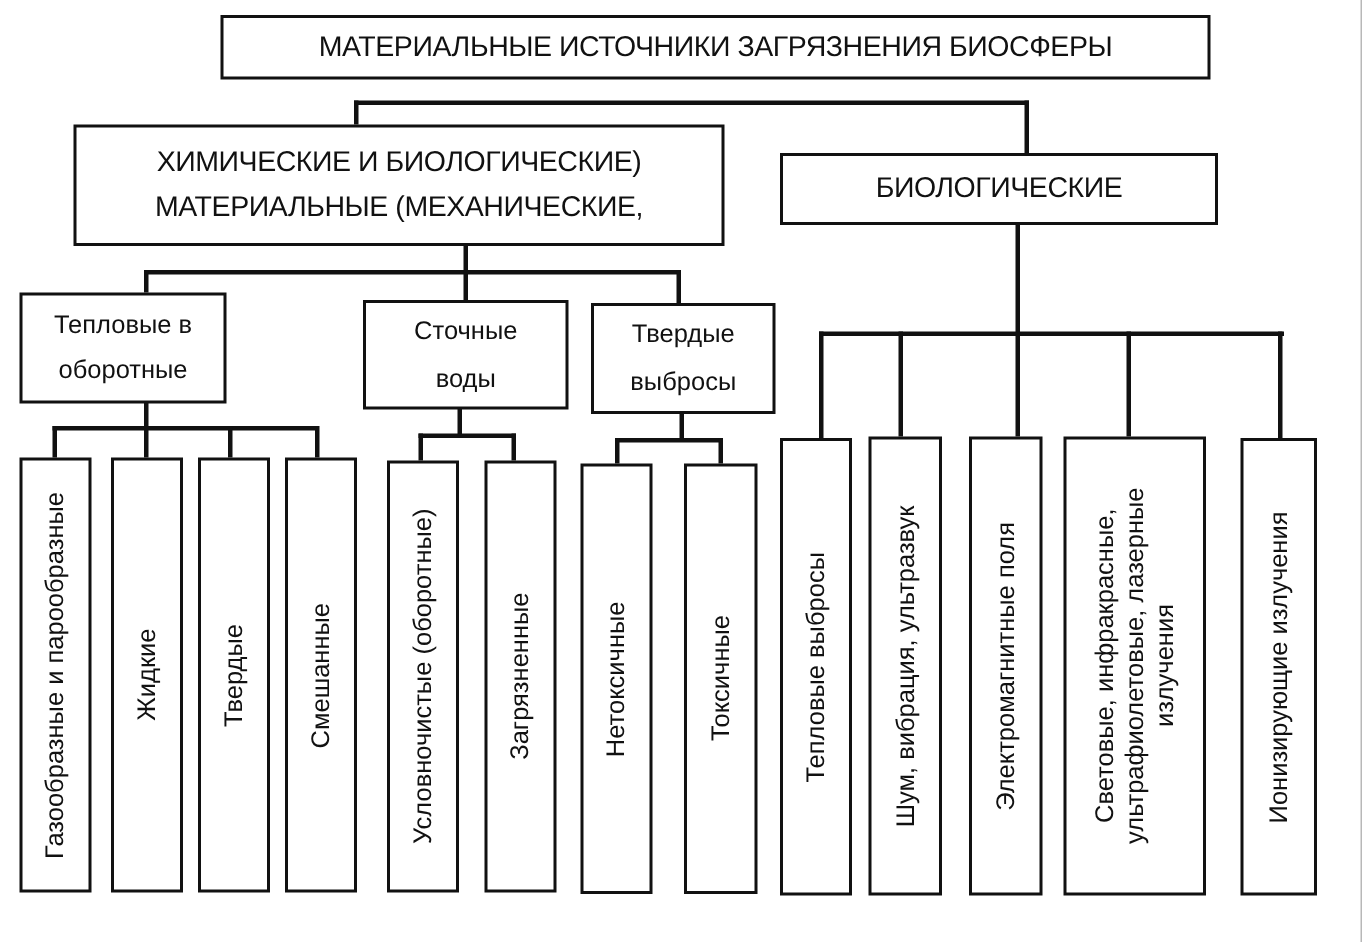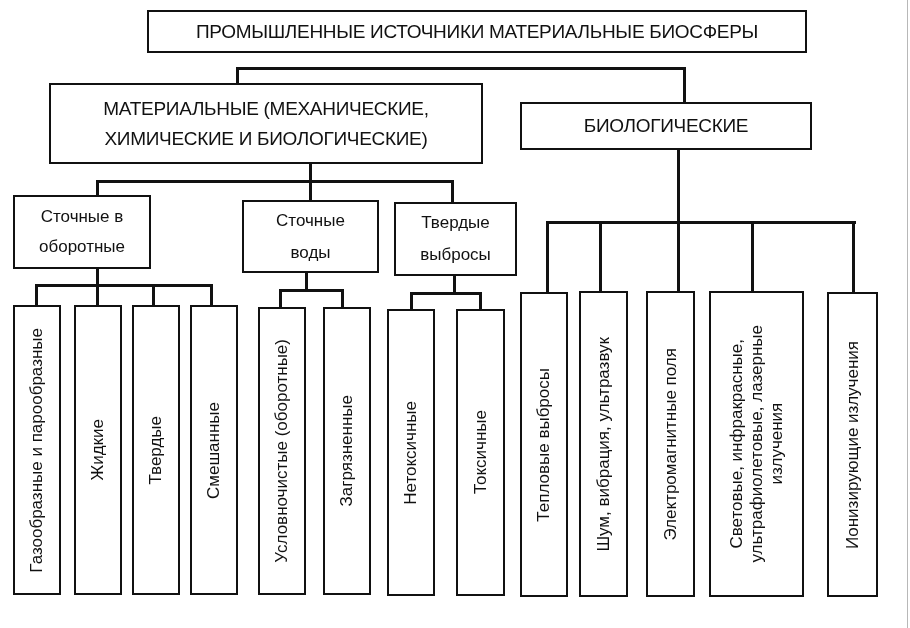--- a/index.html
+++ b/index.html
@@ -13,43 +13,43 @@
   .v { width: 3px; }
   .vtext { writing-mode: vertical-rl; transform: rotate(180deg); white-space: pre-line;
            font-size: 17px; line-height: 20px; }
   .lvl2 { font-size: 17px; line-height: 34px; }
   .edge { position: absolute; left: 907px; top: 0; width: 1px; height: 628px; background: #b8b8b8; }
 </style>
 </head>
 <body>
 
 <div class="box caps" style="left:147px; top:10px; width:660px; height:43px; font-size:19px;">
-  <span>ПРОМЫШЛЕННЫЕ ИСТОЧНИКИ МАТЕРИАЛЬНЫЕ БИОСФЕРЫ</span>
+  <span>МАТЕРИАЛЬНЫЕ ИСТОЧНИКИ ЗАГРЯЗНЕНИЯ БИОСФЕРЫ</span>
 </div>
 
 <div class="line v" style="left:236px; top:67px; height:17px;"></div>
 <div class="line h" style="left:236px; top:67px; width:450px;"></div>
 <div class="line v" style="left:683px; top:67px; height:36px;"></div>
 
 <div class="box caps" style="left:49px; top:83px; width:434px; height:81px; font-size:19px; line-height:30px; flex-direction:column;">
+  <span>ХИМИЧЕСКИЕ И БИОЛОГИЧЕСКИЕ)</span>
   <span>МАТЕРИАЛЬНЫЕ (МЕХАНИЧЕСКИЕ,</span>
-  <span>ХИМИЧЕСКИЕ И БИОЛОГИЧЕСКИЕ)</span>
 </div>
 
 <div class="box caps" style="left:520px; top:102px; width:292px; height:48px; font-size:19px;">
   <span>БИОЛОГИЧЕСКИЕ</span>
 </div>
 
 <div class="line h" style="left:96px; top:180px; width:356px;"></div>
 <div class="line v" style="left:96px; top:180px; height:17px;"></div>
 <div class="line v" style="left:309px; top:163px; height:38px;"></div>
 <div class="line v" style="left:451px; top:180px; height:24px;"></div>
 
 <div class="box lvl2" style="left:13px; top:195px; width:138px; height:74px; flex-direction:column; line-height:30px;">
-  <span>Сточные в</span>
+  <span>Тепловые в</span>
   <span>оборотные</span>
 </div>
 <div class="box lvl2" style="left:242px; top:200px; width:137px; height:73px; flex-direction:column; line-height:32px;">
   <span>Сточные</span>
   <span>воды</span>
 </div>
 <div class="box lvl2" style="left:394px; top:202px; width:123px; height:74px; flex-direction:column; line-height:32px;">
   <span>Твердые</span>
   <span>выбросы</span>
 </div>

